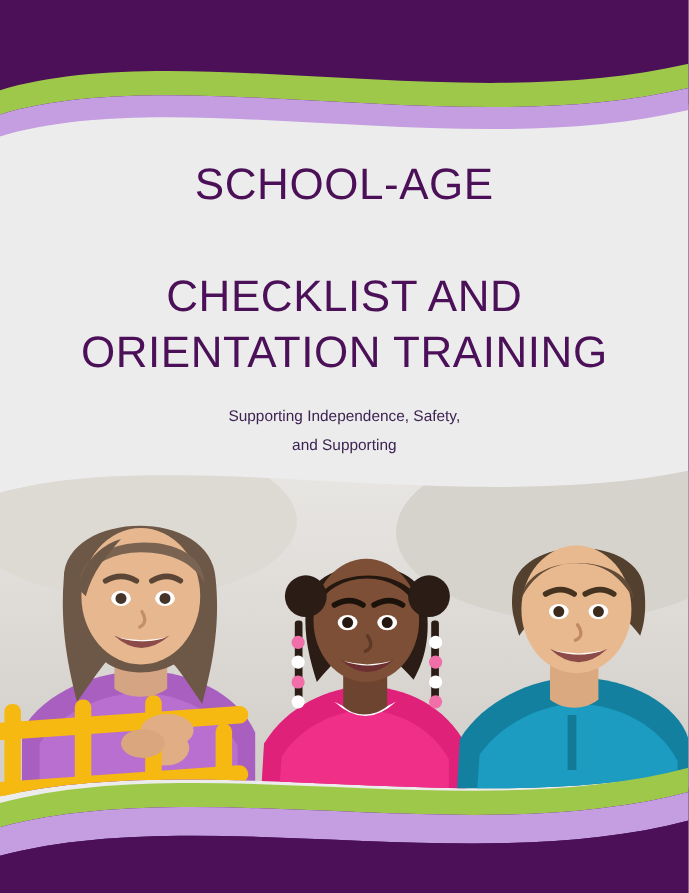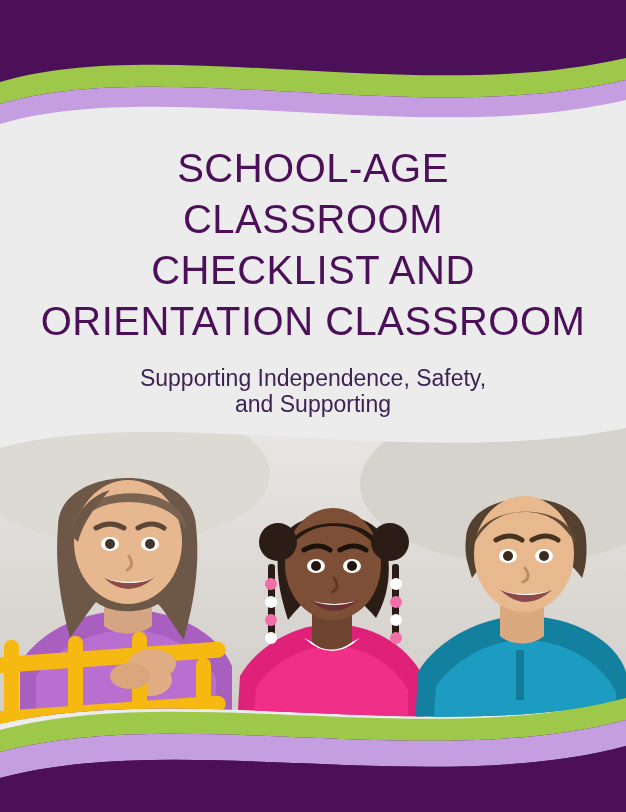--- a/index.html
+++ b/index.html
@@ -50,21 +50,21 @@
     line-height: 51px;
     letter-spacing: 0.5px;
     color: #4b1058;
     font-weight: normal;
     margin: 0;
     padding: 0 10px;
   }
   .doc-subtitle {
     margin: 18px auto 0;
     width: 400px;
-    font-size: 23px;
+    font-size: 14px;
     line-height: 26px;
     color: #3d2352;
   }
   
   .photo {
     position: absolute;
     left: 0;
     bottom: 68px;
     width: 626px;
     height: 330px;
@@ -223,23 +223,23 @@
           <ellipse cx="152" cy="250" rx="24" ry="15" fill="#e0ad84"></ellipse>
           <ellipse cx="130" cy="262" rx="20" ry="13" fill="#d9a67e"></ellipse>
         </g>
       </g>
     </svg>
   </div>
 
   <div class="title-block">
     <h1 class="doc-title">
       <span>SCHOOL-AGE</span><br>
-      <span>CLASSROOM</span><br>
+      <br>
       <span>CHECKLIST AND</span><br>
-      <span>ORIENTATION CLASSROOM</span>
+      <span>ORIENTATION TRAINING</span>
     </h1>
     <div class="doc-subtitle">
       <span>Supporting Independence, Safety,</span><br>
       <span>and Supporting</span>
     </div>
   </div>
 
   <svg class="wave wave-top" viewBox="0 0 626 200" preserveAspectRatio="none">
     <path d="M0,0 L626,0 L626,58 C420,106 160,34 0,82 Z" fill="#4b1058"></path>
     <path d="M0,82 C160,34 420,106 626,58 L626,80 C420,128 160,56 0,104 Z" fill="#9ec84a"></path>

